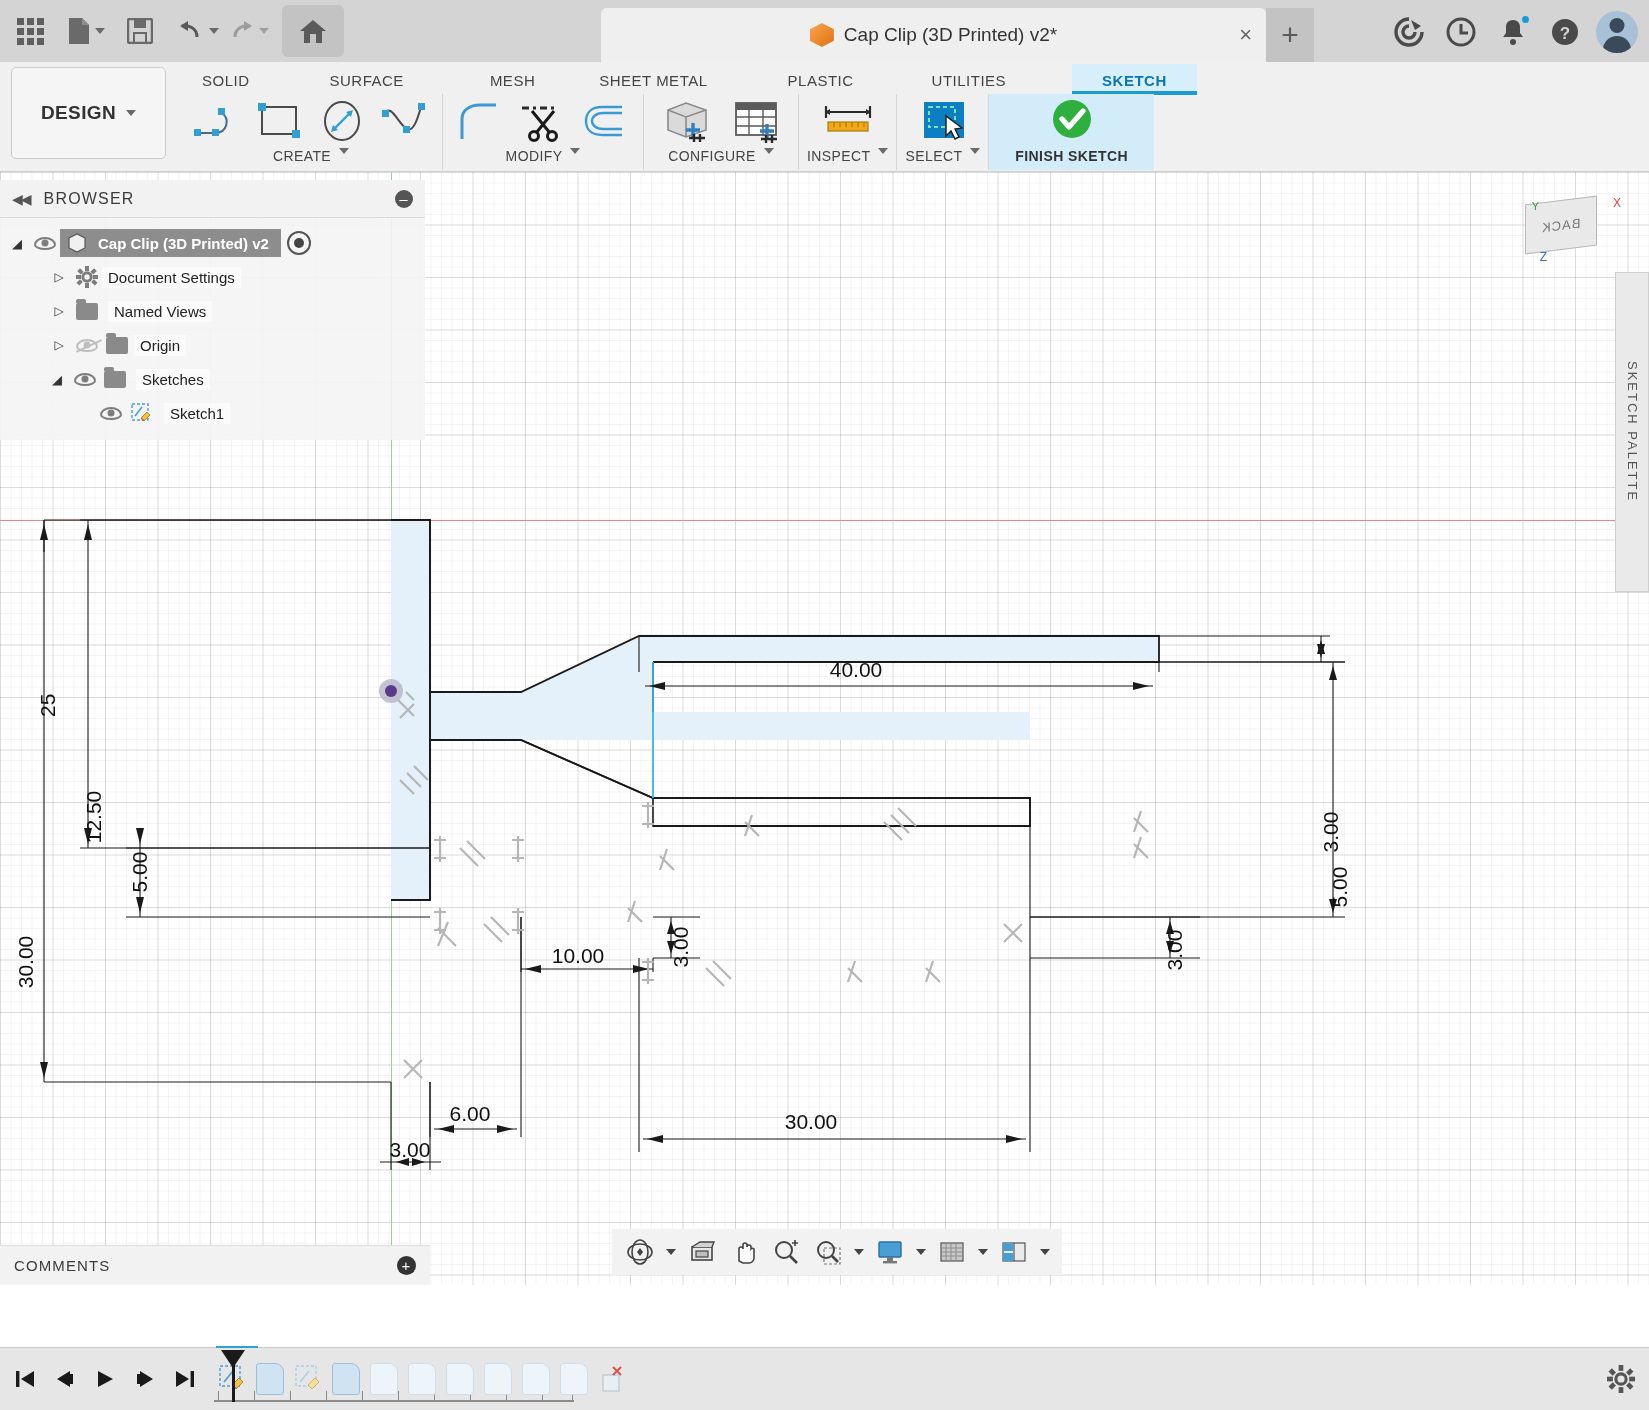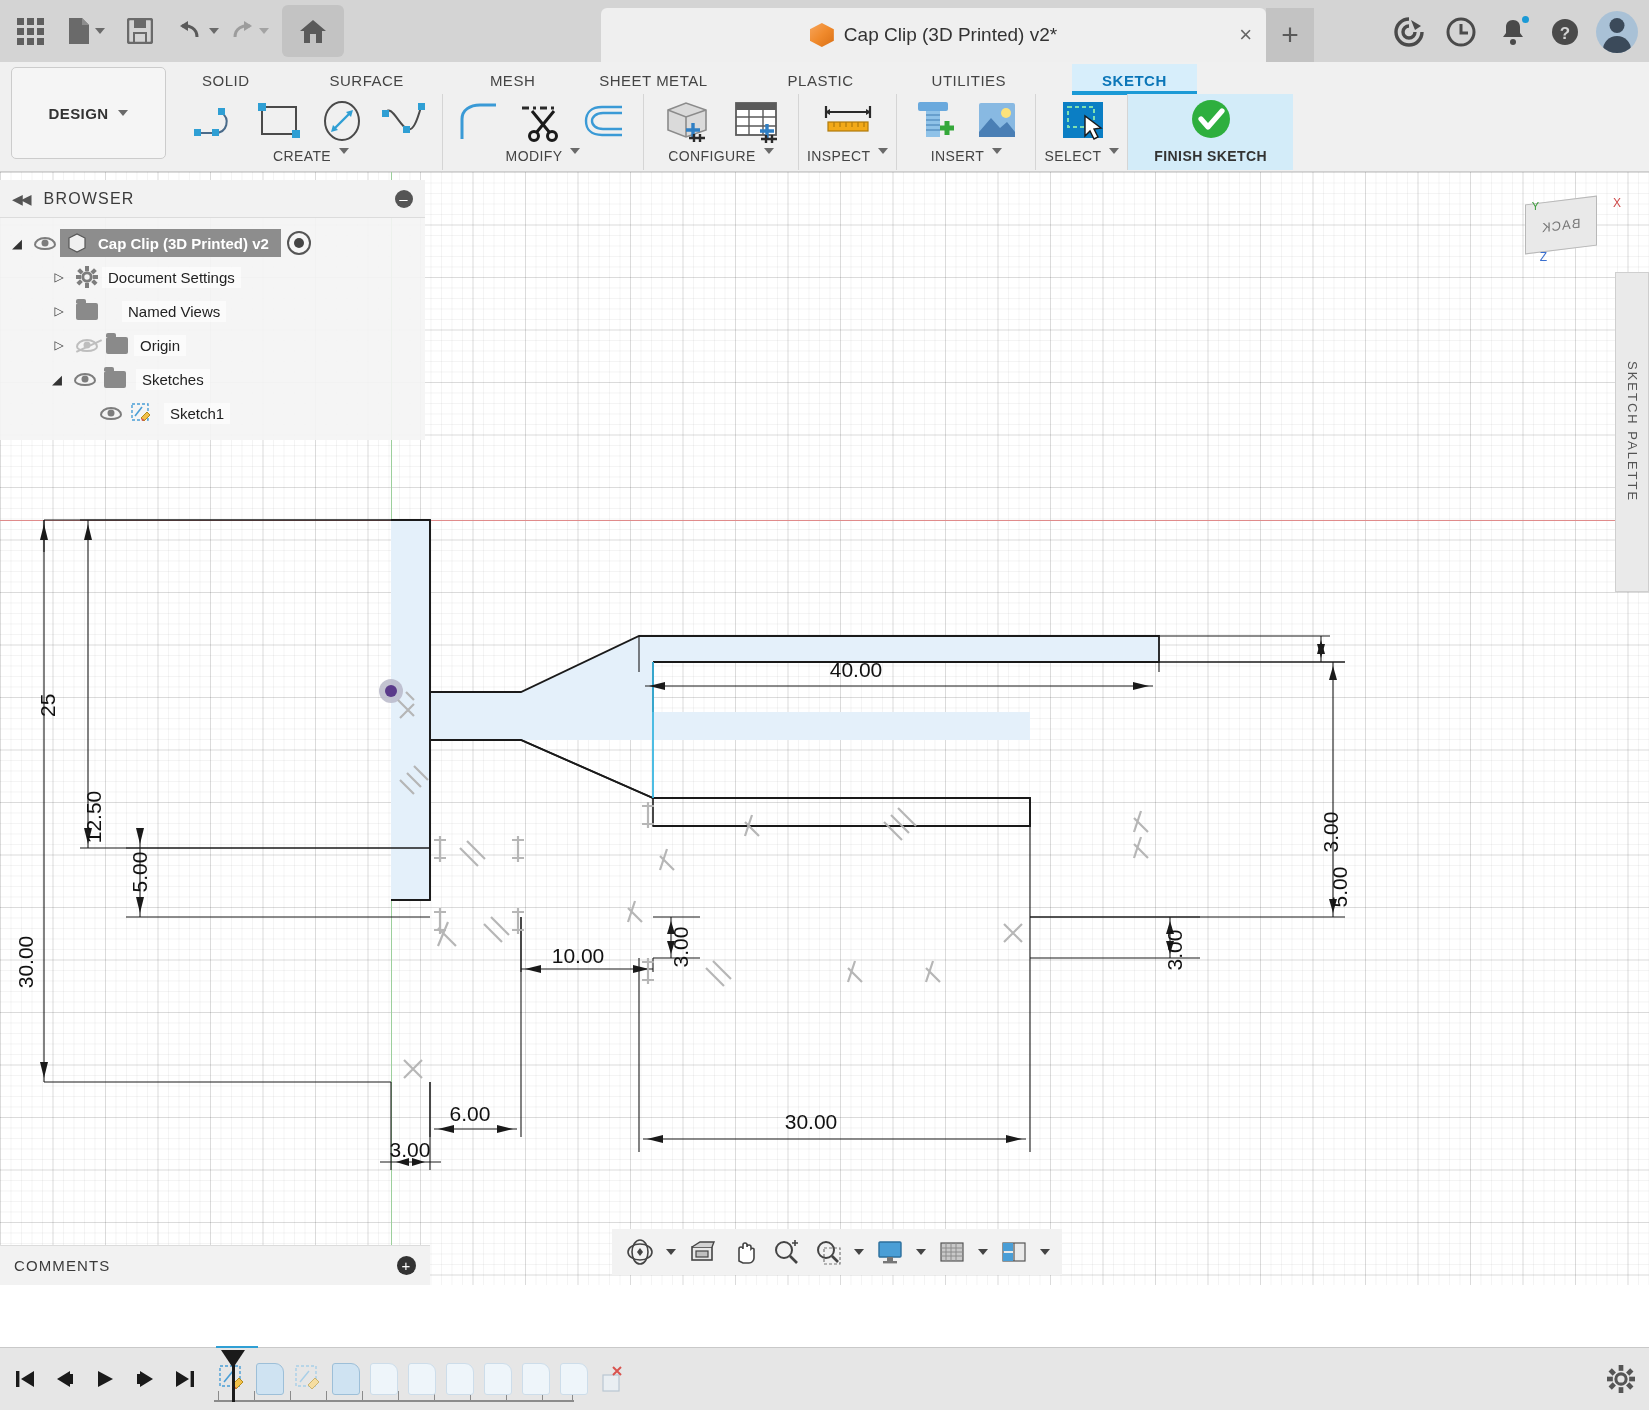--- a/index.html
+++ b/index.html
@@ -57,21 +57,21 @@
 
   
   .ribbon {
     position:absolute; top:62px; left:0; width:1649px; height:110px;
     background:#f0f0f0; border-bottom:1px solid #cfcfcf;
   }
   .design-box {
     position:absolute; left:11px; top:5px; width:155px; height:92px;
     border:1px solid #cccccc; border-radius:5px; background:#f5f5f5;
     display:flex;align-items:center;justify-content:center; gap:6px;
-    font-size:15px; font-weight:bold; color:#333; letter-spacing:.4px;
+    font-size:19px; font-weight:bold; color:#333; letter-spacing:.4px;
   }
   .ws-tabs { position:absolute; left:180px; top:2px; display:flex; align-items:flex-start; }
   .ws-tab {
     padding: 8px 22px 6px 22px; font-size:15px; color:#444; letter-spacing:.5px;
     position:relative;
   }
   .ws-tab.active { background:#d7eefb; color:#0b76b8; font-weight:bold; }
   .ws-tab.active::after{content:"";position:absolute;left:0;right:0;bottom:0;height:4px;background:#1b9ad6;}
 
   .panels { position:absolute; left:180px; top:32px; display:flex; align-items:stretch; height:76px;}
@@ -424,43 +424,20 @@
                 <path d="M18 24 v5 M24 24 v5 M30 24 v5 M36 24 v5 M42 24 v5 M48 24 v5" stroke="#b07b0c" stroke-width="1.2"></path>
               </svg>
           </div>
         </div>
         <div class="plabel">
           <span>INSPECT</span>
             <span class="caret"></span>
         </div>
       </div>
 
-      <div class="panel">
-        <div class="row">
-          <div class="pbtn">
-            <svg width="54" height="46" viewBox="0 0 54 46">
-                <rect x="10" y="4" width="30" height="9" rx="2" fill="#6aa9dd"></rect>
-                <rect x="18" y="13" width="14" height="26" fill="#8fc2e8"></rect>
-                <path d="M18 17 h14 M18 22 h14 M18 27 h14 M18 32 h14" stroke="#5b94c4" stroke-width="1.6"></path>
-                <path d="M32 30 h14 M39 23 v14" stroke="#35a83a" stroke-width="5"></path>
-              </svg>
-          </div>
-          <div class="pbtn">
-            <svg width="54" height="46" viewBox="0 0 54 46">
-                <rect x="9" y="5" width="36" height="34" rx="2" fill="#88b9e2"></rect>
-                <circle cx="36" cy="15" r="5" fill="#fde27a"></circle>
-                <path d="M9 34 L21 20 L30 30 L37 24 L45 34 V39 H9z" fill="#4a7fb5"></path>
-              </svg>
-          </div>
-        </div>
-        <div class="plabel">
-          <span>INSERT</span>
-            <span class="caret"></span>
-        </div>
-      </div>
 
       <div class="panel">
         <div class="row">
           <div class="pbtn">
             <svg width="54" height="46" viewBox="0 0 54 46">
                 <rect x="8" y="4" width="40" height="36" fill="#0b7ec4"></rect>
                 <rect x="13" y="9" width="26" height="20" fill="none" stroke="#7fe0b0" stroke-width="2" stroke-dasharray="4 3"></rect>
                 <path d="M30 18 L30 38 L35 33 L39 41 L43 39 L39 31 L46 30 Z" fill="#fff" stroke="#1a1a1a" stroke-width="1.4"></path>
               </svg>
           </div>
@@ -684,21 +661,21 @@
               </svg>
           </span>
           <span class="lbl">Document Settings</span>
         </div>
 
         <div class="brow" style="padding-left:46px;">
           <span class="arrow">▷</span>
           <span class="ficon">
               <span class="folder"></span>
             </span>
-          <span class="lbl" style="margin-left:20px;">Named Views</span>
+          <span class="lbl" style="margin-left:6px;">Named Views</span>
         </div>
 
         <div class="brow" style="padding-left:46px;">
           <span class="arrow">▷</span>
           <span class="eye">
               <span class="eyeball off"></span>
             </span>
           <span class="ficon">
               <span class="folder"></span>
             </span>

